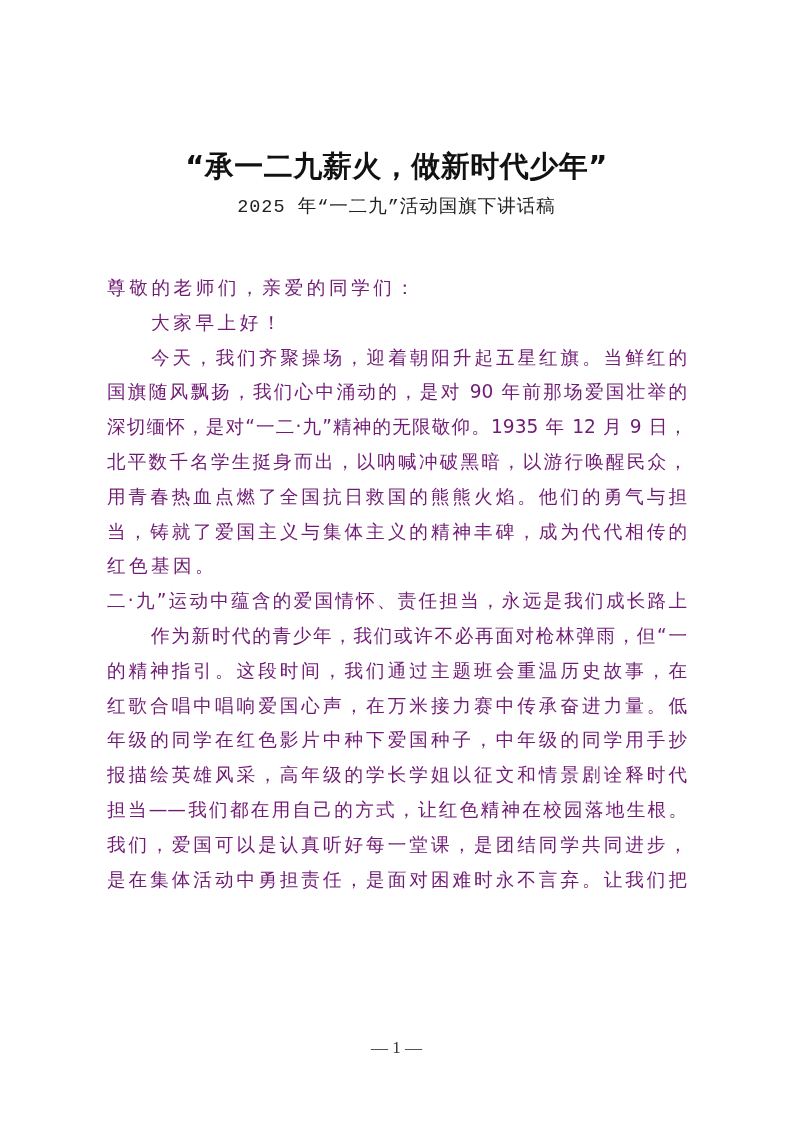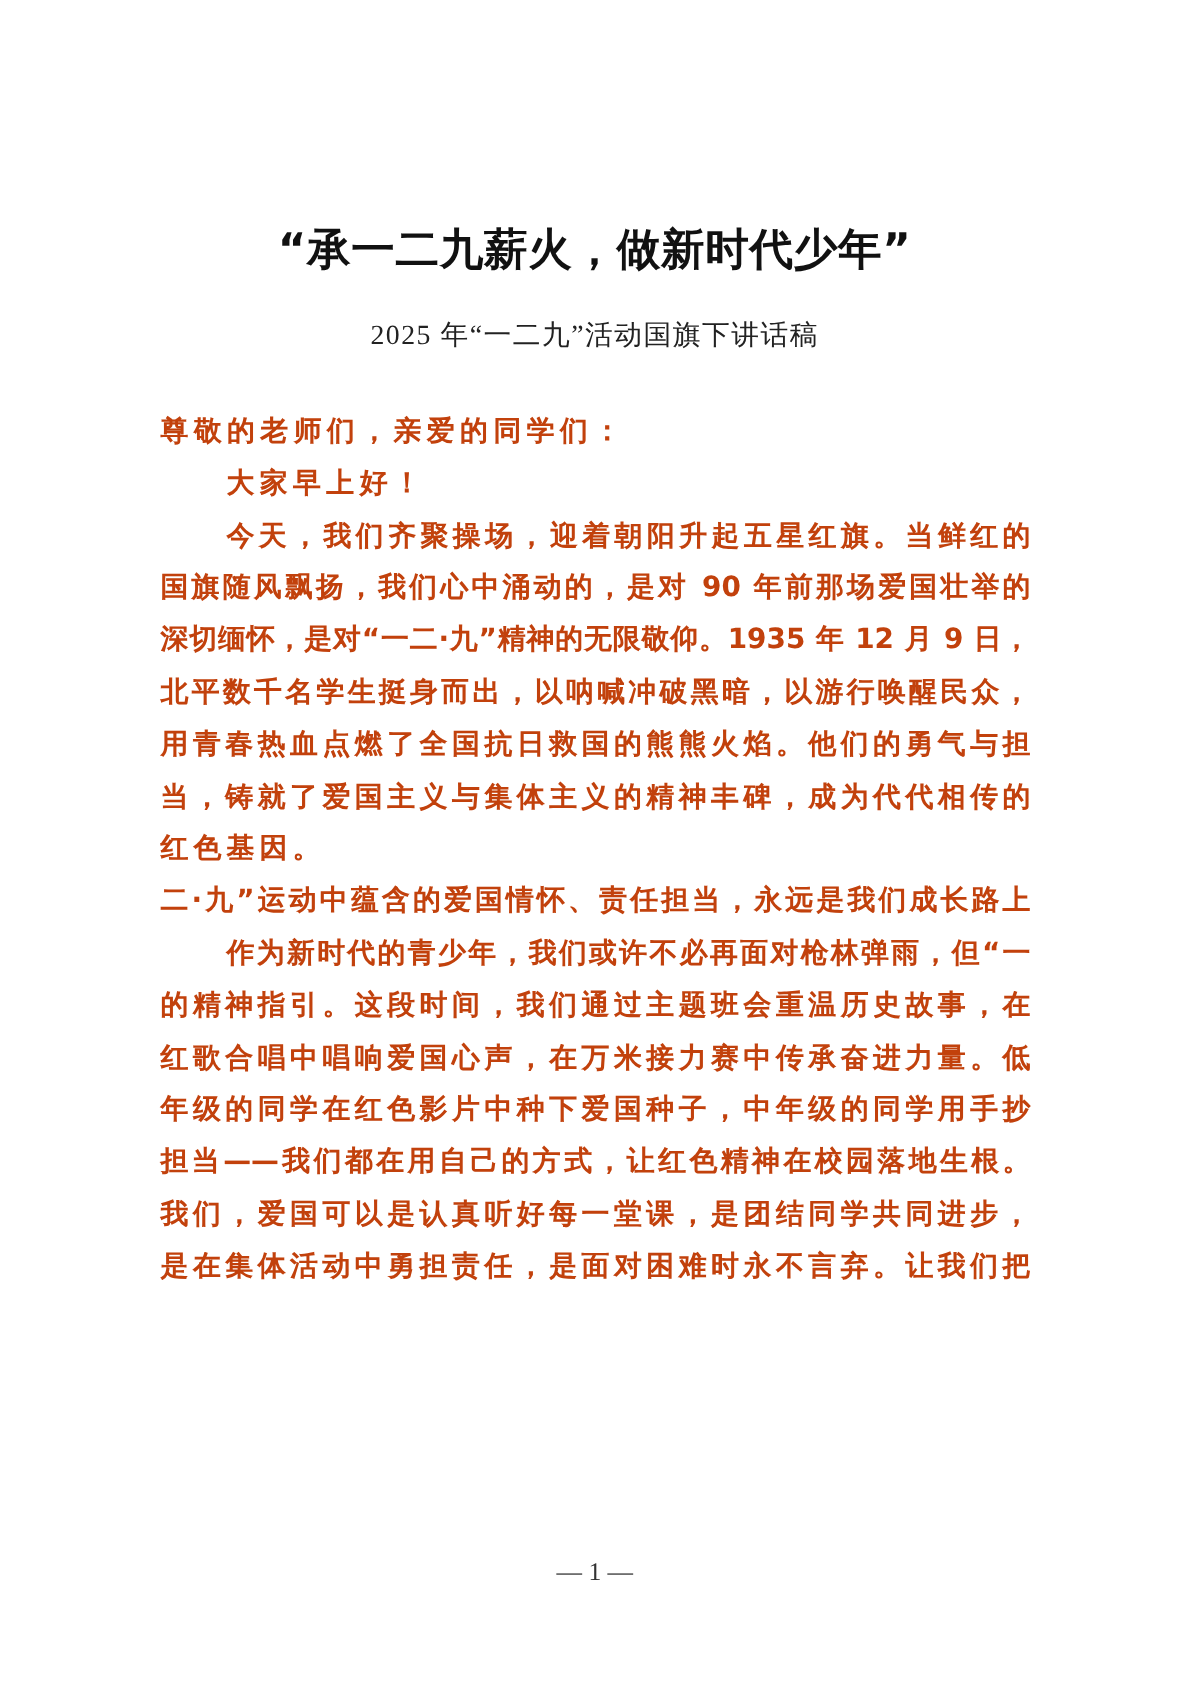--- a/index.html
+++ b/index.html
@@ -32,45 +32,45 @@
     font-weight: bold;
     font-size: 29px;
     line-height: 40px;
     color: #111111;
     letter-spacing: 0.5px;
   }
   .subtitle {
     position: absolute;
     left: 0;
     width: 793px;
-    top: 210px;
+    top: 194px;
     text-align: center;
-    font-family: Liberation Serif, serif;
+    font-family: Liberation Mono, monospace;
     font-size: 18.5px;
     line-height: 28px;
     color: #222222;
     letter-spacing: 1px;
   }
   .body-text {
     position: absolute;
     left: 107px;
     top: 271px;
     width: 580px;
   }
   .line {
     display: block;
     height: 34.8px;
     line-height: 34.8px;
     font-size: 18.6px;
     white-space: nowrap;
     text-align: justify;
     text-align-last: justify;
-    color: #c2410c;
+    color: #701a75;
     font-family: "DejaVu Sans", "Liberation Sans", sans-serif;
-    font-weight: 700;
+    font-weight: 400;
   }
   .line.last {
     text-align-last: left;
     letter-spacing: 3.4px;
   }
   .line.indent {
     padding-left: 44px;
   }
   .page-number {
     position: absolute;
@@ -105,20 +105,21 @@
       <span class="line">当，铸就了爱国主义与集体主义的精神丰碑，成为代代相传的</span>
       <span class="line last">红色基因。</span>
     </div>
 
     <div>
       <span class="line">二·九”运动中蕴含的爱国情怀、责任担当，永远是我们成长路上</span>
       <span class="line indent">作为新时代的青少年，我们或许不必再面对枪林弹雨，但“一</span>
       <span class="line">的精神指引。这段时间，我们通过主题班会重温历史故事，在</span>
       <span class="line">红歌合唱中唱响爱国心声，在万米接力赛中传承奋进力量。低</span>
       <span class="line">年级的同学在红色影片中种下爱国种子，中年级的同学用手抄</span>
+      <span class="line">报描绘英雄风采，高年级的学长学姐以征文和情景剧诠释时代</span>
       <span class="line">担当——我们都在用自己的方式，让红色精神在校园落地生根。</span>
     </div>
 
     <div>
       <span class="line">我们，爱国可以是认真听好每一堂课，是团结同学共同进步，</span>
       <span class="line">是在集体活动中勇担责任，是面对困难时永不言弃。让我们把</span>
     </div>
   </div>
 
   <div class="page-number">— 1 —</div>

